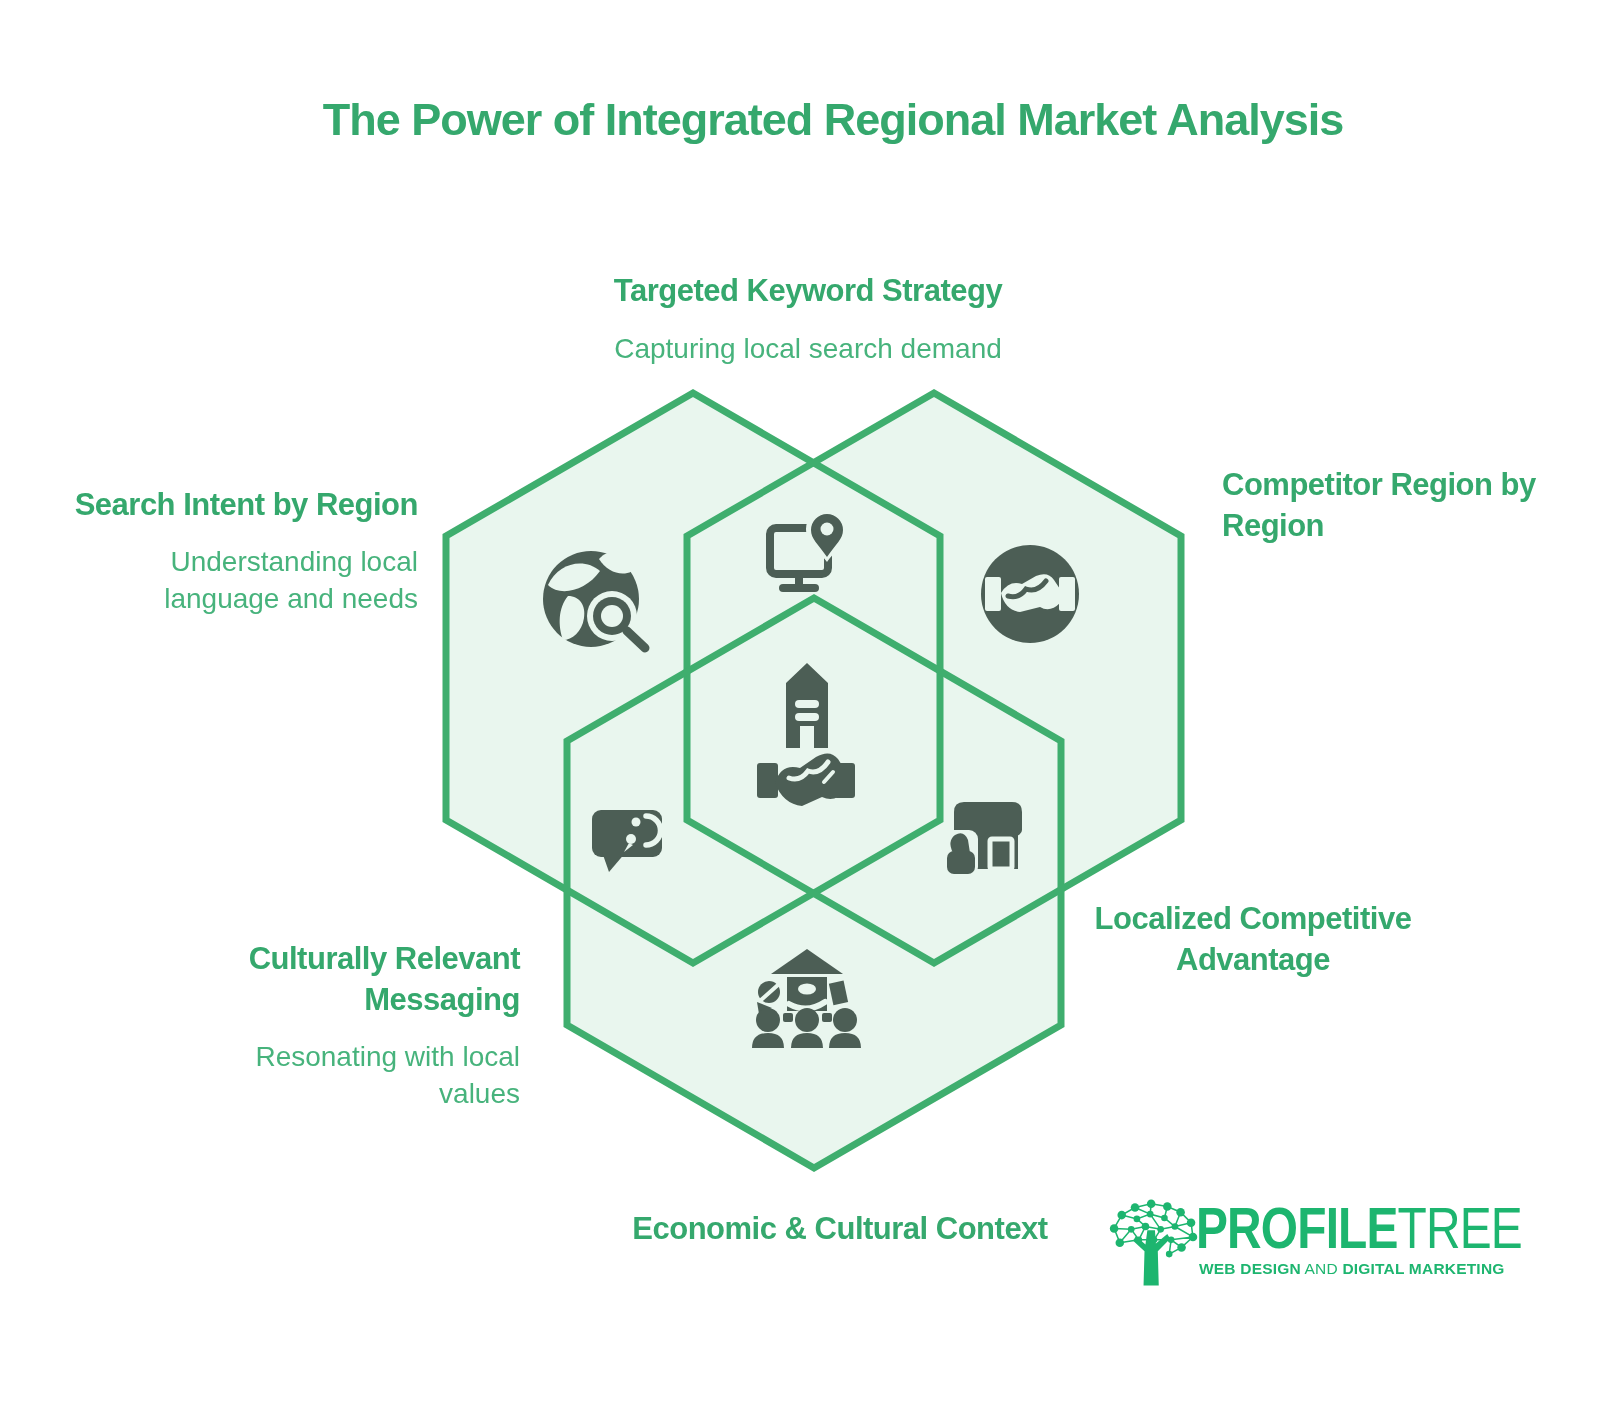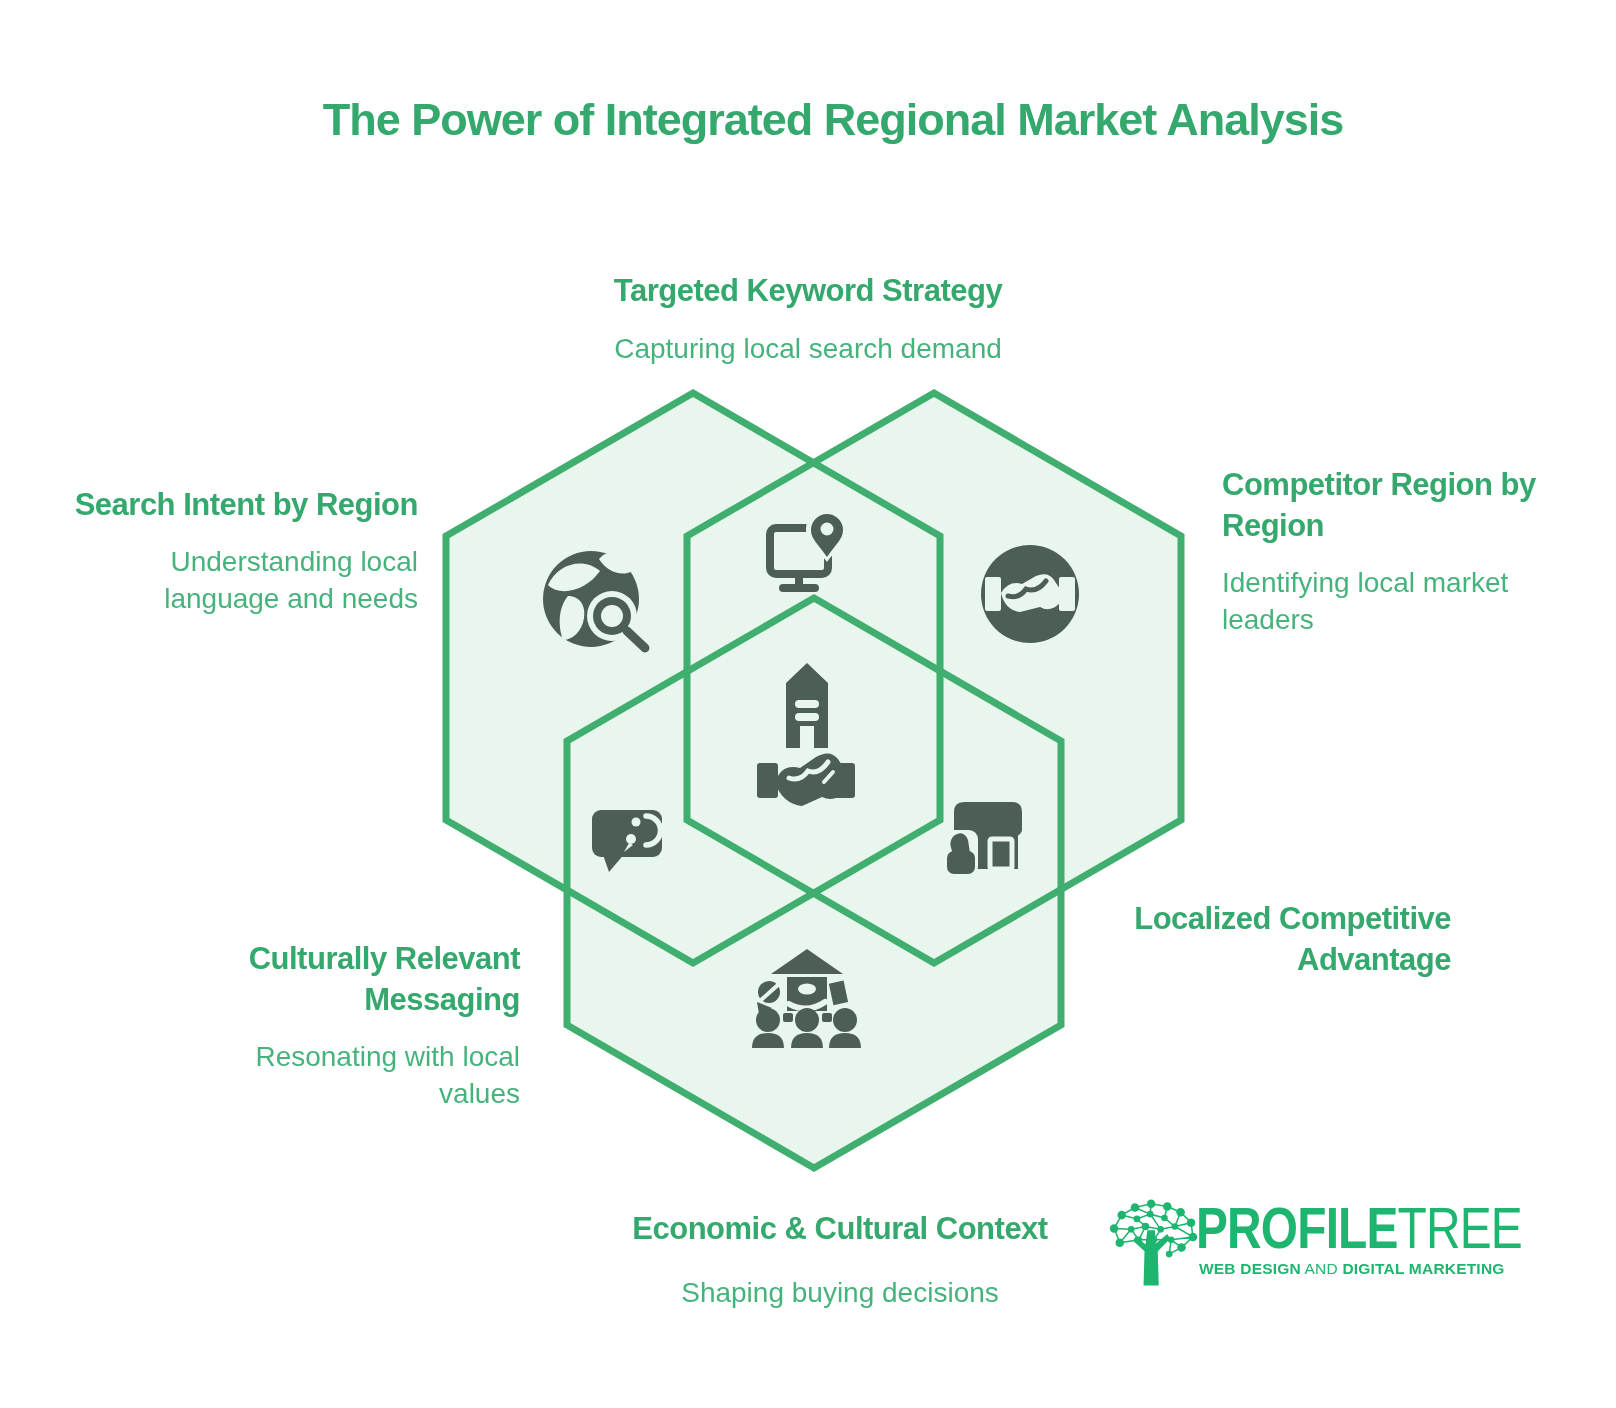--- a/index.html
+++ b/index.html
@@ -35,21 +35,21 @@
   .label{position:absolute;}
   .h-line{font-size:31px;font-weight:bold;line-height:41px;letter-spacing:-0.5px;color:var(--heading-green);}
   .s-group{margin-top:18px;}
   .s-line{font-size:28px;line-height:37px;color:var(--body-green);}
 
   .label-top{left:308px;top:270px;width:1000px;text-align:center;}
   .label-top .s-group{margin-top:19px;}
   .label-left{left:40px;top:484px;width:378px;text-align:right;}
   .label-right{left:1222px;top:464px;width:360px;text-align:left;}
   .label-bleft{left:178px;top:898px;width:342px;text-align:right;margin-top:40px;}
-  .label-bright{left:1101px;top:898px;width:350px;text-align:right;}
+  .label-bright{left:1078px;top:898px;width:350px;text-align:center;}
   .label-bcenter{left:540px;top:1208px;width:600px;text-align:center;}
   .label-bcenter .s-group{margin-top:25px;}
 
   .logo{position:absolute;left:1108px;top:1198px;width:400px;height:100px;}
   .logo-mark{position:absolute;left:0;top:0;width:92px;height:95px;}
   .logo-word{
     position:absolute;left:88px;top:2px;white-space:nowrap;
     font-size:57px;line-height:57px;color:var(--logo-green);
     transform:scaleX(0.84);transform-origin:left top;letter-spacing:-1px;
   }
@@ -173,45 +173,38 @@
     <div class="h-line">Search Intent by Region</div>
     <div class="s-group">
       <div class="s-line">Understanding local</div>
       <div class="s-line">language and needs</div>
     </div>
   </div>
 
   <div class="label label-right">
     <div class="h-line">Competitor Region by</div>
     <div class="h-line">Region</div>
-    <div class="s-group">
-      <div class="s-line">Identifying local market</div>
-      <div class="s-line">leaders</div>
-    </div>
   </div>
 
   <div class="label label-bleft">
     <div class="h-line">Culturally Relevant</div>
     <div class="h-line">Messaging</div>
     <div class="s-group">
       <div class="s-line">Resonating with local</div>
       <div class="s-line">values</div>
     </div>
   </div>
 
   <div class="label label-bright">
     <div class="h-line">Localized Competitive</div>
     <div class="h-line">Advantage</div>
   </div>
 
   <div class="label label-bcenter">
     <div class="h-line">Economic &amp; Cultural Context</div>
-    <div class="s-group">
-      <div class="s-line">Shaping buying decisions</div>
-    </div>
   </div>
 
   <div class="logo">
     <svg class="logo-mark" viewBox="1104 1196 96 100">
       <path class="logo-fill" d="M1141,1288 L1142,1252 L1130,1241 L1133,1236 L1143,1245 L1145,1230 L1153,1230 L1154,1244 L1166,1234 L1169,1239 L1156,1252 L1157,1288 Z"></path>
       <path class="logo-line" d="M1116,1243 L1110,1228 L1118,1214 L1132,1206 L1149,1202 L1166,1205 L1180,1211 L1191,1222 L1193,1237 L1181,1248 L1168,1255 M1110,1228 L1128,1229 L1143,1226 L1159,1229 L1174,1226 L1191,1222 M1118,1214 L1134,1218 L1148,1213 L1163,1217 L1174,1226 L1193,1237 M1132,1206 L1148,1213 M1149,1202 L1148,1213 M1166,1205 L1163,1217 M1180,1211 L1174,1226 M1128,1229 L1116,1243 M1128,1229 L1136,1240 L1152,1240 L1170,1240 L1181,1248 M1143,1226 L1136,1240 M1159,1229 L1152,1240 M1170,1240 L1193,1237 M1134,1218 L1143,1226 M1148,1213 L1159,1229 M1136,1240 L1116,1243 M1170,1240 L1168,1255"></path>
       <g>
         <circle class="logo-fill" cx="1116" cy="1243" r="4.5"></circle>
           <circle class="logo-fill" cx="1110" cy="1228" r="4.5"></circle>
         <circle class="logo-fill" cx="1118" cy="1214" r="4.5"></circle>

